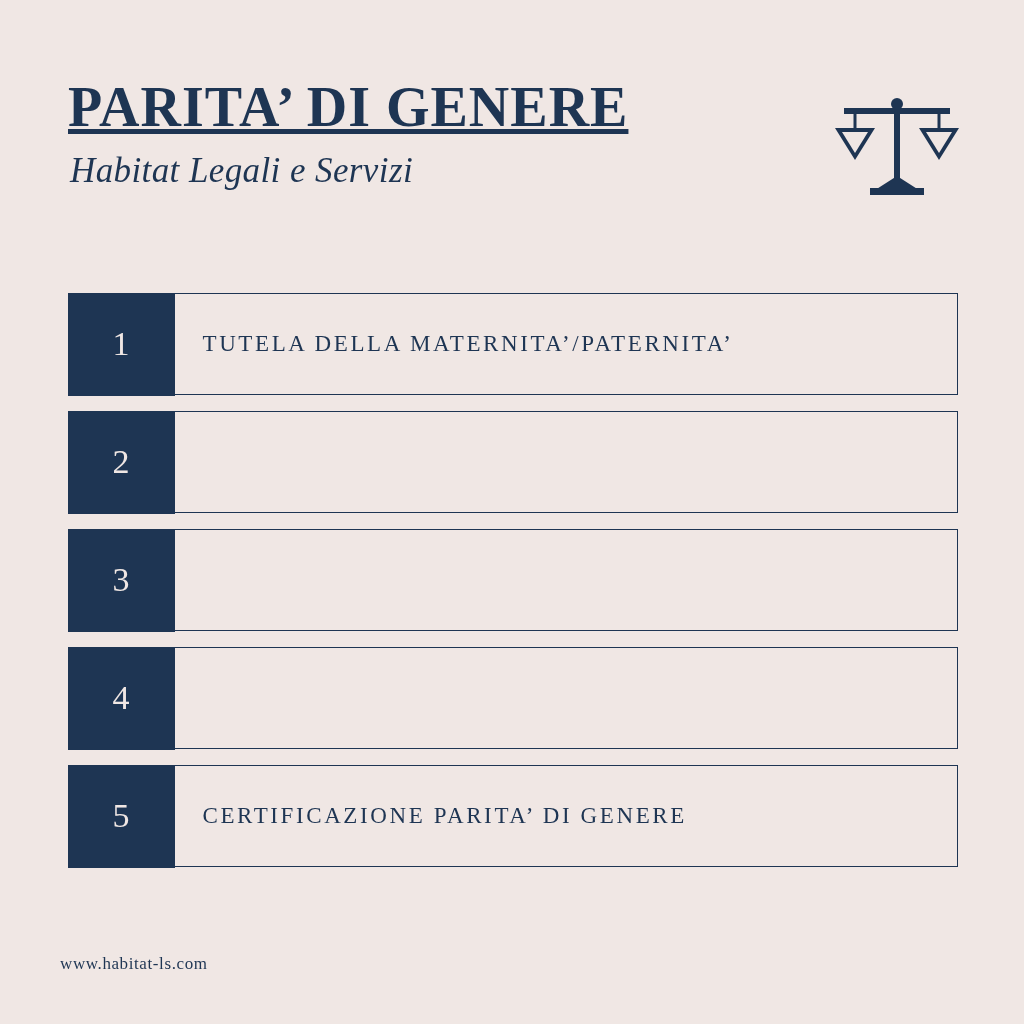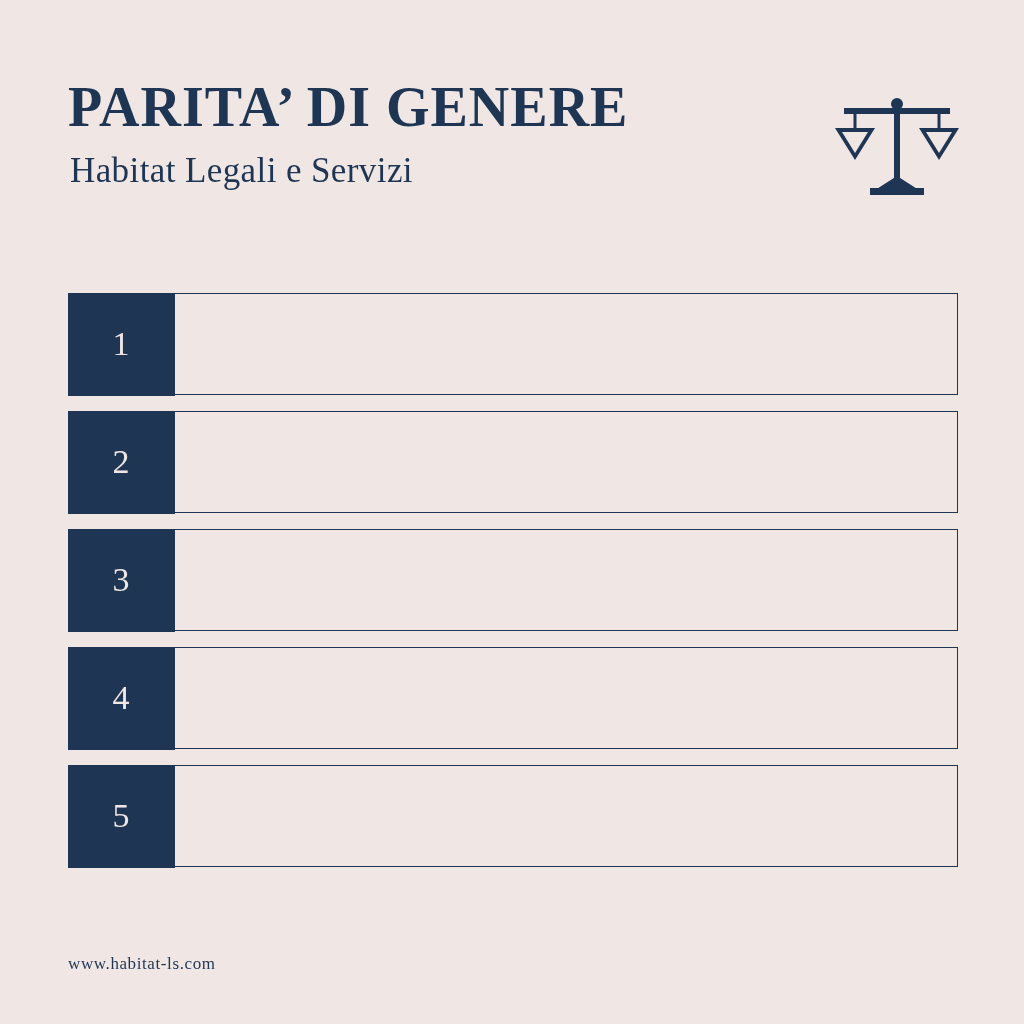--- a/index.html
+++ b/index.html
@@ -30,23 +30,25 @@
   }
   .title {
     font-family: "Liberation Serif", serif;
     font-size: 56px;
     font-weight: bold;
     letter-spacing: 1px;
     color: #1e3553;
     line-height: 1.05;
     margin: 0;
     white-space: nowrap;
+    text-decoration: underline;
   }
   .subtitle {
     font-family: "Liberation Serif", serif;
+    font-style: italic;
     font-size: 35px;
     color: #1e3553;
     margin: 14px 0 0 2px;
     letter-spacing: 0.4px;
   }
 
   
   .scales {
     position: absolute;
     top: 88px;
@@ -94,21 +96,21 @@
     font-family: "Liberation Serif", serif;
     font-size: 23px;
     letter-spacing: 2.6px;
     color: #1e3553;
     text-transform: uppercase;
   }
 
   
   .footer {
     position: absolute;
-    left: 68px;
+    left: 60px;
     bottom: 50px;
     font-family: "Liberation Serif", serif;
     font-size: 17px;
     letter-spacing: 0.6px;
     color: #1e3553;
   }
 </style>
 </head>
 <body>
 
@@ -134,35 +136,37 @@
         <path d="M10 44 L36 44 L23 65 Z" fill="#f0e7e4" stroke="none"></path>
         <path d="M94 44 L120 44 L107 65 Z" fill="#f0e7e4" stroke="none"></path>
       </g>
     </svg>
   </div>
 
   <div class="list">
 
     <div class="row">
       <div class="num-box">1</div>
+      <div class="row-label">TUTELA DELLA MATERNITA’/PATERNITA’</div>
     </div>
 
     <div class="row">
       <div class="num-box">2</div>
     </div>
 
     <div class="row">
       <div class="num-box">3</div>
     </div>
 
     <div class="row">
       <div class="num-box">4</div>
     </div>
 
     <div class="row">
       <div class="num-box">5</div>
+      <div class="row-label">CERTIFICAZIONE PARITA’ DI GENERE</div>
     </div>
 
   </div>
 
   <div class="footer">www.habitat-ls.com</div>
 
 </div>
 
 </body></html>

